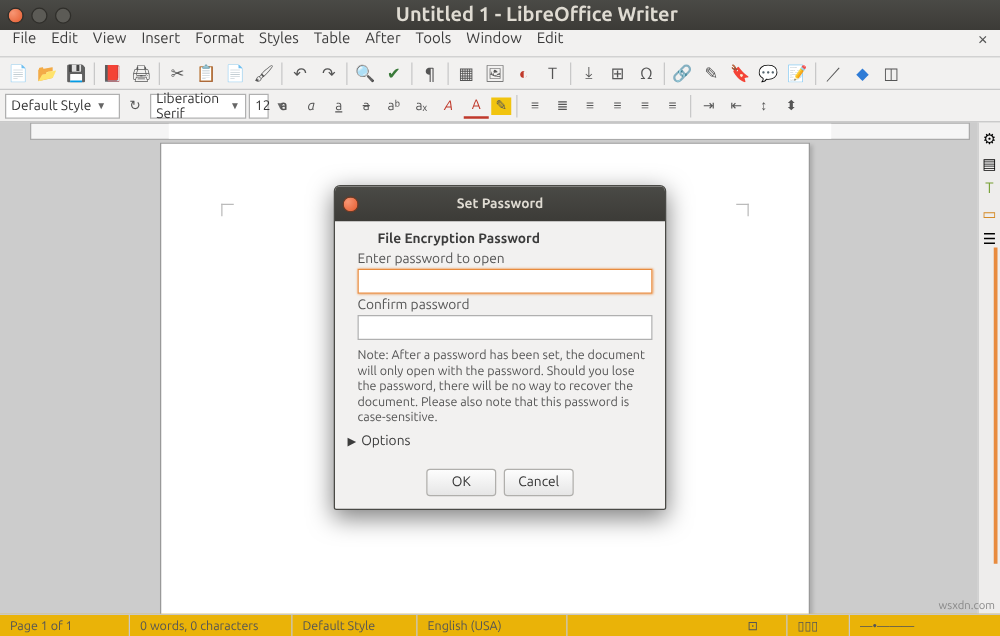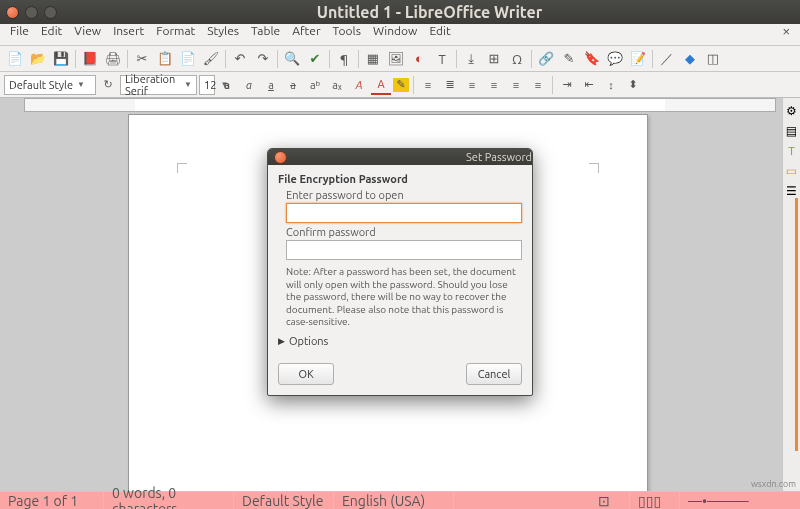--- a/index.html
+++ b/index.html
@@ -27,35 +27,35 @@
 .ruler-h::before { content: ""; position: absolute; left: 110px; right: 110px; top: 0; bottom: 0; background: #fff; }
 .page { position: absolute; top: 114px; left: 128px; width: 520px; height: 380px; background: #fff; border: 1px solid #999; box-shadow: 2px 2px 3px rgba(0,0,0,0.15); }
 .page .m { position: absolute; width: 10px; height: 10px; }
 .page .m.tl { top: 48px; left: 48px; border-left: 1px solid #bbb; border-top: 1px solid #bbb; }
 .page .m.tr { top: 48px; right: 48px; border-right: 1px solid #bbb; border-top: 1px solid #bbb; }
 
 .sidebar { position: absolute; top: 98px; right: 0; width: 18px; bottom: 18px; background: #eeedec; border-left: 1px solid #c8c8c8; display: flex; flex-direction: column; align-items: center; padding-top: 6px; gap: 4px; }
 .sidebar .sb { width: 14px; height: 16px; font-size: 12px; text-align: center; }
 .sidebar .bar { position: absolute; right: 2px; top: 100px; bottom: 40px; width: 3px; background: #e88b3e; }
 
-.statusbar { position: absolute; bottom: 0; left: 0; right: 0; height: 18px; background: #fca5a5; border-top: 1px solid #c8c8c8; display: flex; align-items: center; font-size: 14px; color: #555; }
+.statusbar { position: absolute; bottom: 0; left: 0; right: 0; height: 18px; background: #eab308; border-top: 1px solid #c8c8c8; display: flex; align-items: center; font-size: 10px; color: #555; }
 .statusbar .cell { padding: 0 8px; border-right: 1px solid #c8c8c8; height: 100%; display: flex; align-items: center; }
 .statusbar .fill { flex: 1; border-right: 1px solid #c8c8c8; }
 .dialog { position: absolute; top: 148px; left: 267px; width: 266px; background: #f2f1f0; border: 1px solid #4a4a46; box-shadow: 0 6px 20px rgba(0,0,0,0.5); border-radius: 5px 5px 2px 2px; overflow: hidden; }
-.dlg-title { height: 16px; background: linear-gradient(#4a4a46, #3c3b37); display: flex; align-items: center; justify-content: flex-end; color: #dfdbd2; font-size: 11px; font-weight: normal; position: relative; }
+.dlg-title { height: 28px; background: linear-gradient(#4a4a46, #3c3b37); display: flex; align-items: center; justify-content: center; color: #dfdbd2; font-size: 11px; font-weight: bold; position: relative; }
 .dlg-title .close { position: absolute; left: 6px; width: 13px; height: 13px; border-radius: 50%; background: radial-gradient(circle at 30% 30%, #f79674, #e55b2e); border: 1px solid #6b3a25; }
 .dlg-body { padding: 8px 10px 10px 10px; font-size: 11px; color: #3c3c3c; }
-.dlg-body .section { font-weight: bold; margin-bottom: 4px; }
+.dlg-body .section { font-weight: bold; margin-bottom: 4px; margin-left: 24px; }
 .dlg-body .label { font-size: 11px; color: #555; margin: 3px 0 2px 8px; }
 .dlg-body input[type=password] { width: calc(100% - 8px); margin-left: 8px; height: 20px; border: 1px solid #b0b0b0; background: #fff; padding: 0 4px; font-size: 11px; }
 .dlg-body input.focus { border: 1px solid #e88b3e; box-shadow: 0 0 2px #e88b3e; outline: none; }
 .dlg-body .note { font-size: 10px; color: #555; margin: 6px 0 6px 8px; line-height: 1.25; }
 .dlg-body .options { display: flex; align-items: center; gap: 4px; margin-top: 4px; font-size: 11px; cursor: default; }
 .dlg-body .options .tri { font-size: 9px; }
-.dlg-buttons { display: flex; justify-content: space-between; gap: 6px; padding: 6px 10px 10px; }
+.dlg-buttons { display: flex; justify-content: center; gap: 6px; padding: 6px 10px 10px; }
 .dlg-buttons button { min-width: 56px; height: 22px; background: linear-gradient(#fdfdfd, #e6e6e6); border: 1px solid #b0afac; border-radius: 3px; font-size: 11px; color: #333; }
 
 .watermark { position: absolute; bottom: 20px; right: 4px; font-size: 9px; color: #888; }
 </style>
 </head>
 <body>
 
 <div class="titlebar">
   <div class="win-btns">
     <div class="win-btn close"></div>

